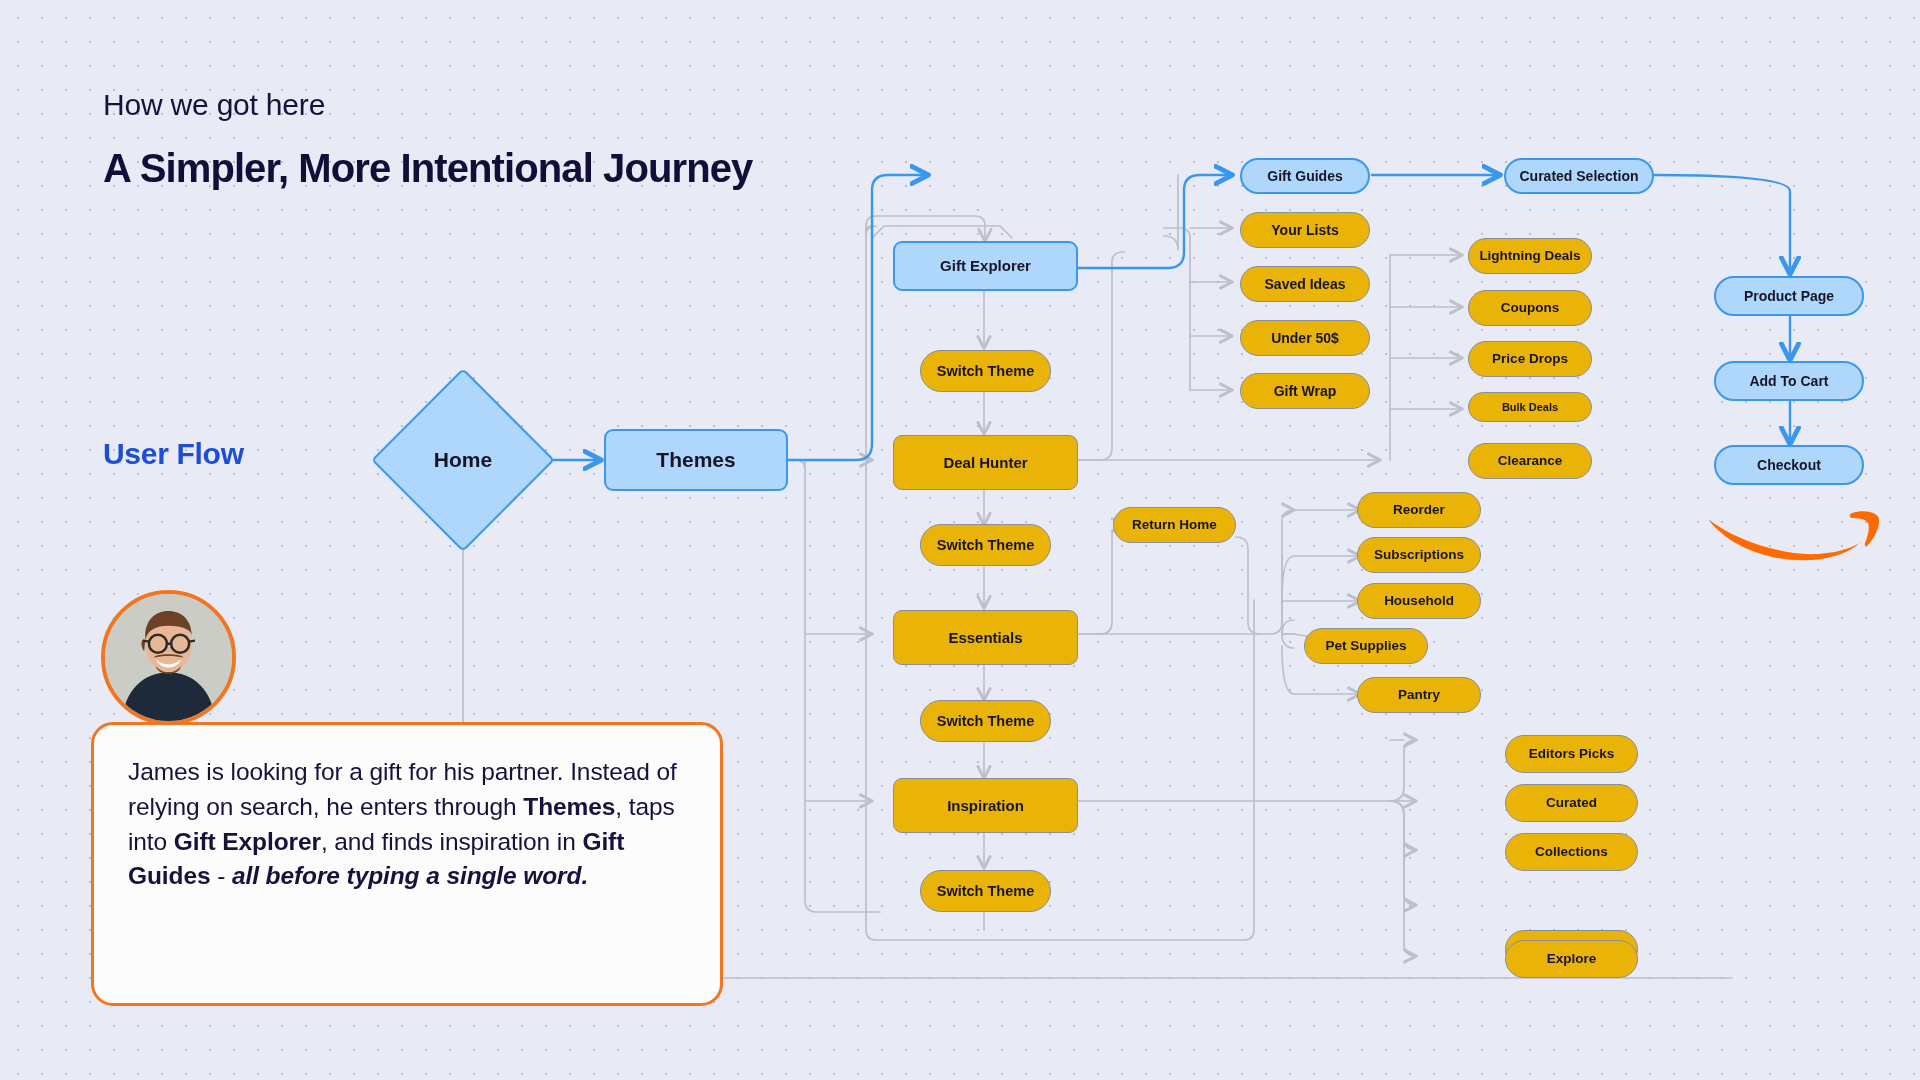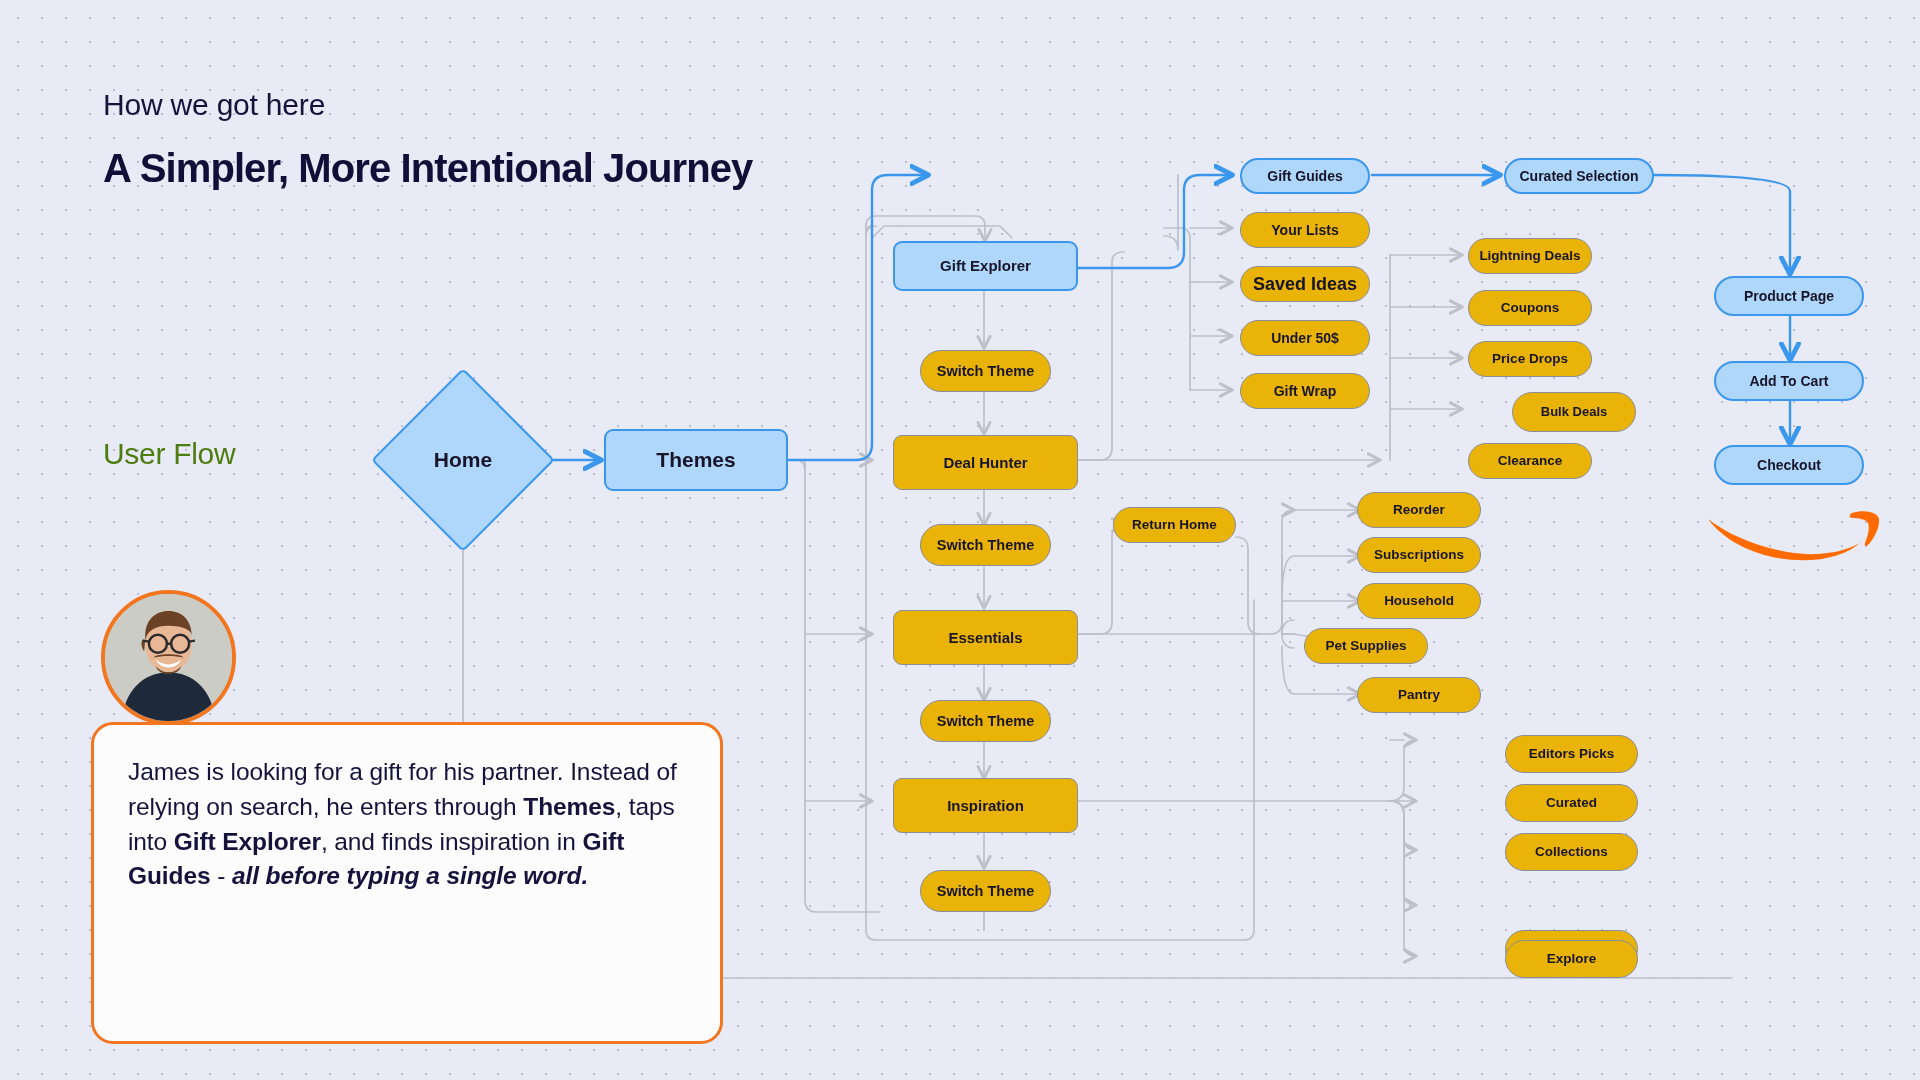--- a/index.html
+++ b/index.html
@@ -19,21 +19,21 @@
   .hdr-sub{
     position:absolute; left:103px; top:88px;
     font-size:30px; font-weight:400; letter-spacing:-0.2px; color:#16123C;
   }
   .hdr-main{
     position:absolute; left:103px; top:146px;
     font-size:40px; font-weight:700; letter-spacing:-0.9px; color:#120E38;
   }
   .userflow-label{
     position:absolute; left:103px; top:437px;
-    font-size:30px; font-weight:400; letter-spacing:-0.3px; color:#4d7c0f;
+    font-size:30px; font-weight:700; letter-spacing:-0.3px; color:#1d4ed8;
   }
 
   
   #edges{ position:absolute; left:0; top:0; width:1920px; height:1080px; }
 
   
   .node{
     position:absolute;
     display:flex; align-items:center; justify-content:center;
     text-align:center;
@@ -61,21 +61,21 @@
     transform:rotate(45deg); border-radius:5px;
   }
   .diamond-label{
     position:absolute; left:0; top:0; width:100%; height:100%;
     display:flex; align-items:center; justify-content:center;
     font-size:21px; font-weight:700; color:#181528;
   }
 
   
   #callout{
-    position:absolute; left:91px; top:722px; width:632px; height:322px;
+    position:absolute; left:91px; top:722px; width:632px; height:284px;
     background:#FCFCFD; border:3.2px solid #F1761F; border-radius:22px;
     z-index:8; padding:30px 34px 24px 34px;
   }
   #callout p{
     font-size:24.5px; line-height:1.42; color:#16123C; font-weight:400;
     letter-spacing:-0.1px;
   }
   #callout b{ font-weight:700; }
   #callout i{ font-style:italic; font-weight:700; }
 
@@ -218,40 +218,40 @@
   <div class="node gray pill" style="left:920px; top:870px; width:131px; height:42px; font-size:14.5px;">
     <span>Switch Theme</span>
   </div>
 
   <div class="node blue pill" style="left:1240px; top:158px; width:130px; height:36px; font-size:14px;">
     <span>Gift Guides</span>
   </div>
   <div class="node gray pill" style="left:1240px; top:212px; width:130px; height:36px; font-size:14px;">
     <span>Your Lists</span>
   </div>
-  <div class="node gray pill" style="left:1240px; top:266px; width:130px; height:36px; font-size:18px;">
+  <div class="node gray pill" style="left:1240px; top:266px; width:130px; height:36px; font-size:14px;">
     <span>Saved Ideas</span>
   </div>
   <div class="node gray pill" style="left:1240px; top:320px; width:130px; height:36px; font-size:14px;">
     <span>Under 50$</span>
   </div>
   <div class="node gray pill" style="left:1240px; top:373px; width:130px; height:36px; font-size:14px;">
     <span>Gift Wrap</span>
   </div>
 
   <div class="node gray pill" style="left:1468px; top:238px; width:124px; height:36px; font-size:13.5px;">
     <span>Lightning Deals</span>
   </div>
   <div class="node gray pill" style="left:1468px; top:290px; width:124px; height:36px; font-size:13.5px;">
     <span>Coupons</span>
   </div>
   <div class="node gray pill" style="left:1468px; top:341px; width:124px; height:36px; font-size:13.5px;">
     <span>Price Drops</span>
   </div>
-  <div class="node gray pill" style="left:1512px; top:392px; width:124px; height:40px; font-size:13px;">
+  <div class="node gray pill" style="left:1468px; top:392px; width:124px; height:30px; font-size:11px;">
     <span>Bulk Deals</span>
   </div>
   <div class="node gray pill" style="left:1468px; top:443px; width:124px; height:36px; font-size:13.5px;">
     <span>Clearance</span>
   </div>
 
   <div class="node gray pill" style="left:1113px; top:507px; width:123px; height:36px; font-size:13.5px;">
     <span>Return Home</span>
   </div>
 

